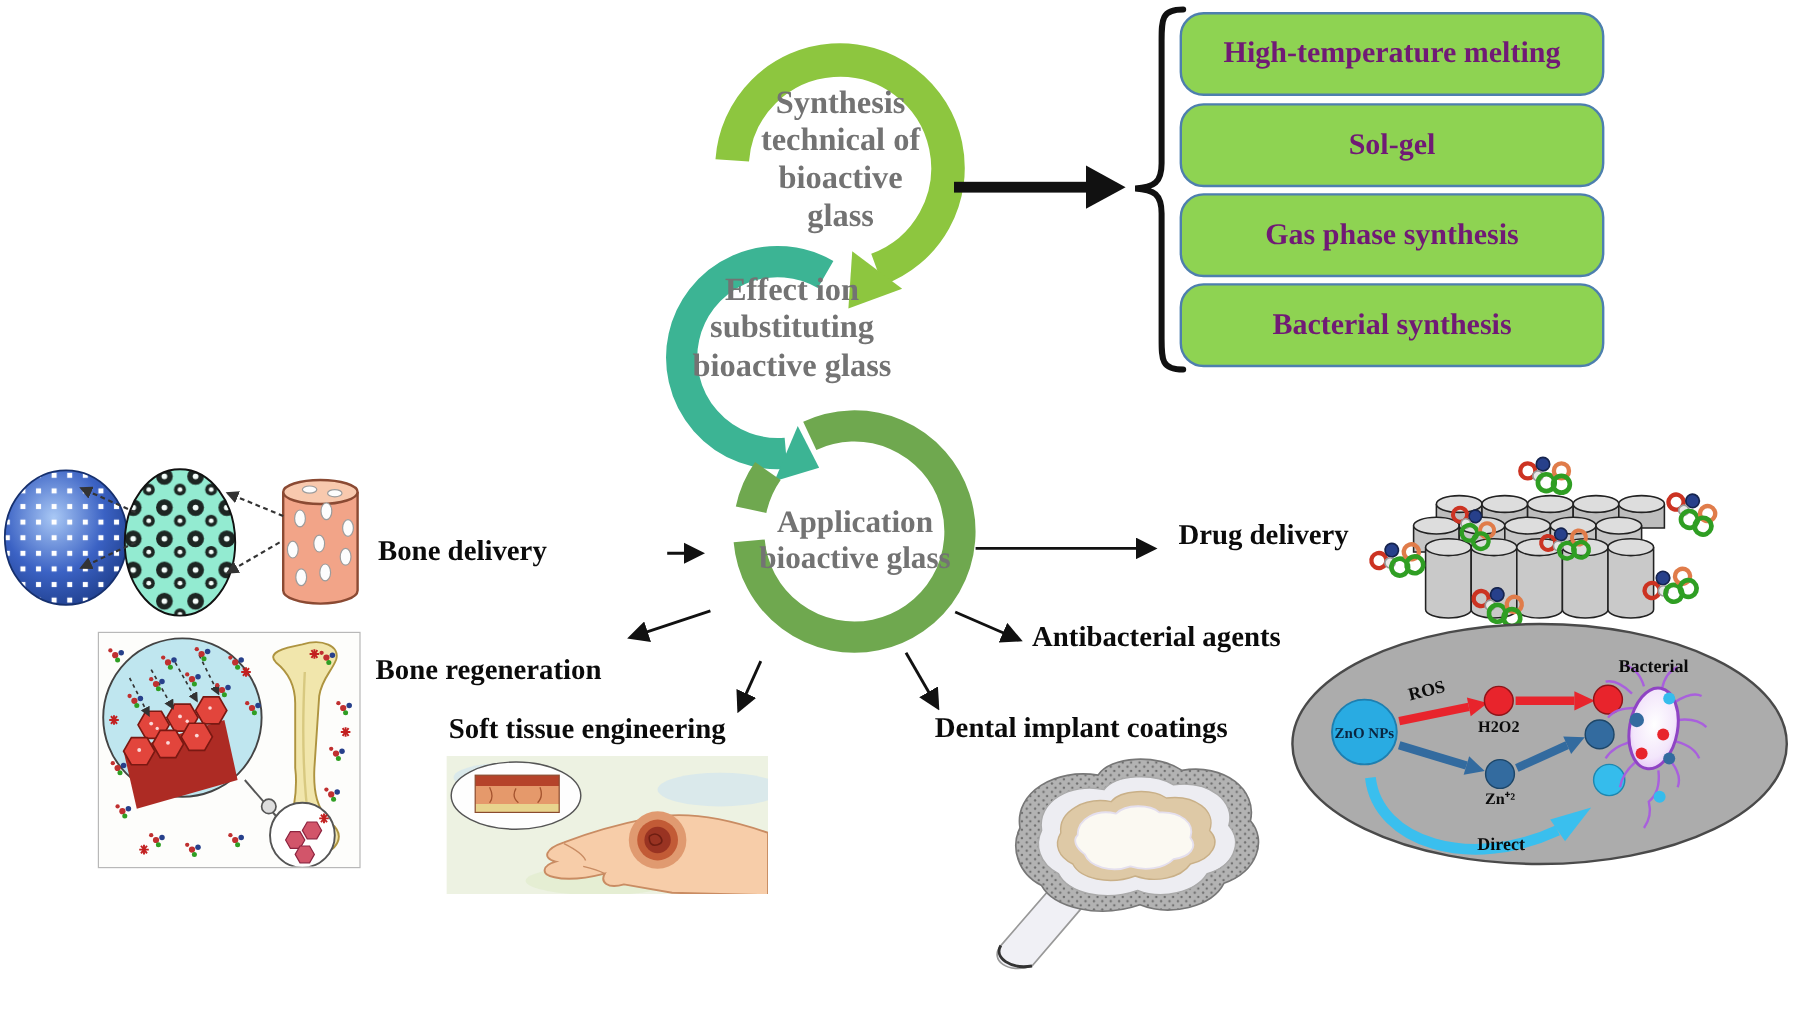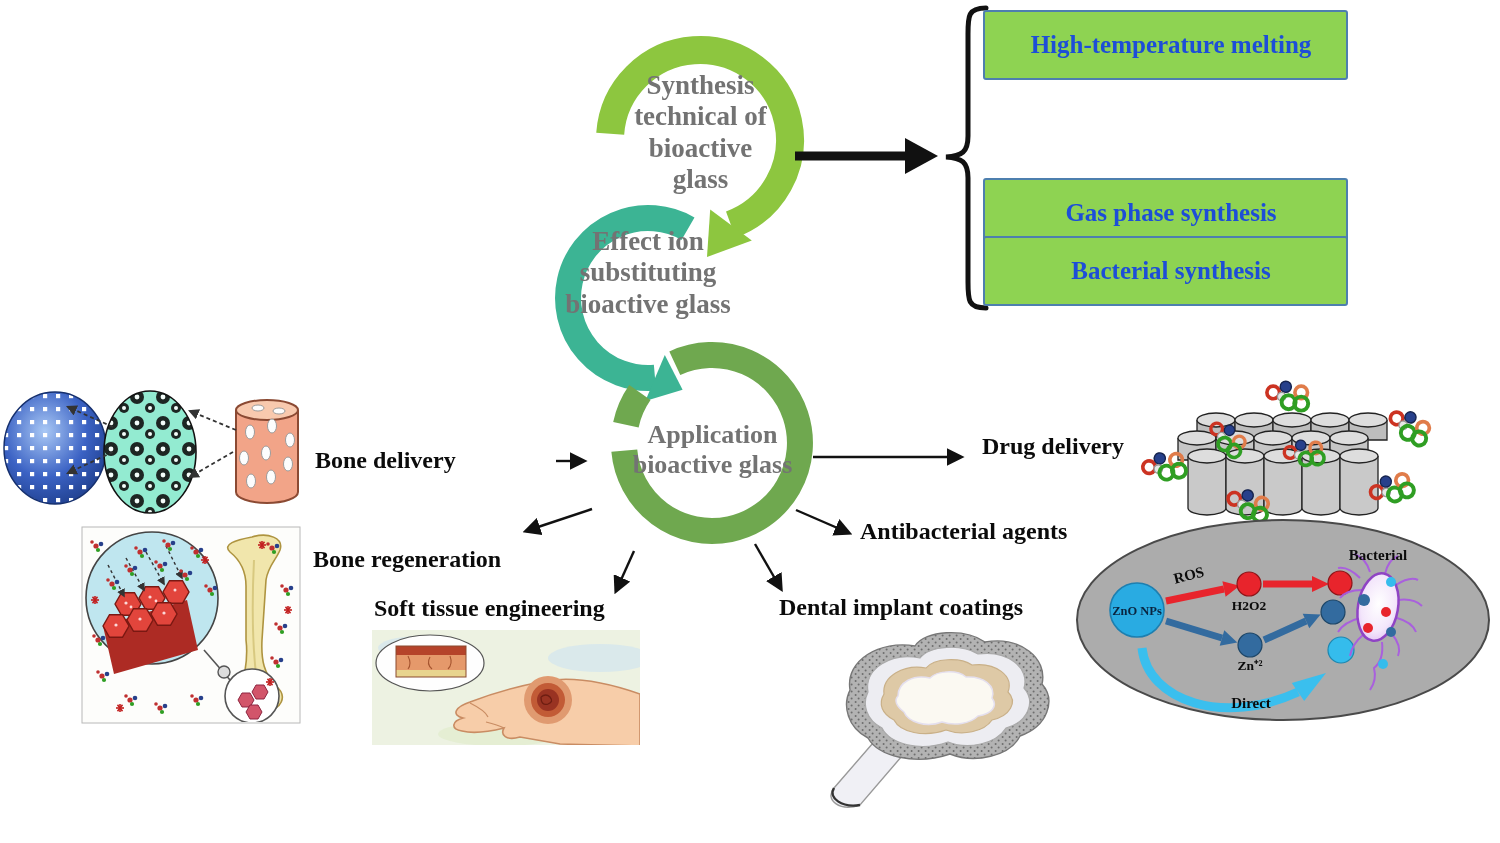--- a/index.html
+++ b/index.html
@@ -2,25 +2,25 @@
 <html><head>
 <meta charset="utf-8">
 <style>
   html,body{margin:0;padding:0;background:#fff;}
   #stage{position:relative;width:1500px;height:843px;background:#ffffff;overflow:hidden;
          font-family:"Liberation Serif", serif;}
   #art{position:absolute;left:0;top:0;}
   .lbl{position:absolute;font-weight:bold;font-size:24px;color:#0b0b0b;white-space:nowrap;line-height:1.1;}
   .ringlbl{position:absolute;font-weight:bold;color:#737373;text-align:center;line-height:1.16;}
   .ringlbl.syn{left:618px;top:70px;width:165px;font-size:27px;}
-  .ringlbl.ion{left:563px;top:226px;width:170px;font-size:27px;}
+  .ringlbl.ion{left:575px;top:226px;width:170px;font-size:27px;}
   .ringlbl.app{left:610px;top:420px;width:205px;font-size:26px;}
-  .mbox{position:absolute;left:983px;width:350px;height:66px;border-radius:3px;
+  .mbox{position:absolute;left:983px;width:350px;height:66px;border-radius:20px;
         background:#8ED352;border:2px solid #4D7FAE;display:flex;align-items:center;justify-content:center;
-        font-weight:bold;font-size:25px;color:#1d4ed8;padding-left:11px;}
+        font-weight:bold;font-size:25px;color:#701a75;}
 </style>
 </head>
 <body>
 
 <div id="stage">
 
 <svg id="art" width="1500" height="843" viewBox="0 0 1500 843">
   <defs>
     <marker id="ah" viewBox="0 0 10 10" refX="8" refY="5" markerWidth="7.5" markerHeight="7.5" orient="auto-start-reverse">
       <path d="M0,0 L10,5 L0,10 z" fill="#111"></path>
@@ -360,21 +360,24 @@
   </g>
 </svg>
 
 <div class="ringlbl syn">Synthesis technical of bioactive glass</div>
 <div class="ringlbl ion">Effect ion substituting bioactive glass</div>
 <div class="ringlbl app">Application bioactive glass</div>
 
 <div class="mbox" style="top:10px;">
   <span>High-temperature melting</span>
 </div>
-<div class="mbox" style="top:178px;">
+<div class="mbox" style="top:86px;">
+  <span>Sol-gel</span>
+</div>
+<div class="mbox" style="top:161px;">
   <span>Gas phase synthesis</span>
 </div>
 <div class="mbox" style="top:236px;">
   <span>Bacterial synthesis</span>
 </div>
 
 <div class="lbl" style="left:315px;top:447px;">Bone delivery</div>
 <div class="lbl" style="left:313px;top:518px;margin-top:28px;">Bone regeneration</div>
 <div class="lbl" style="left:374px;top:595px;">Soft tissue engineering</div>
 <div class="lbl" style="left:860px;top:518px;">Antibacterial agents</div>

